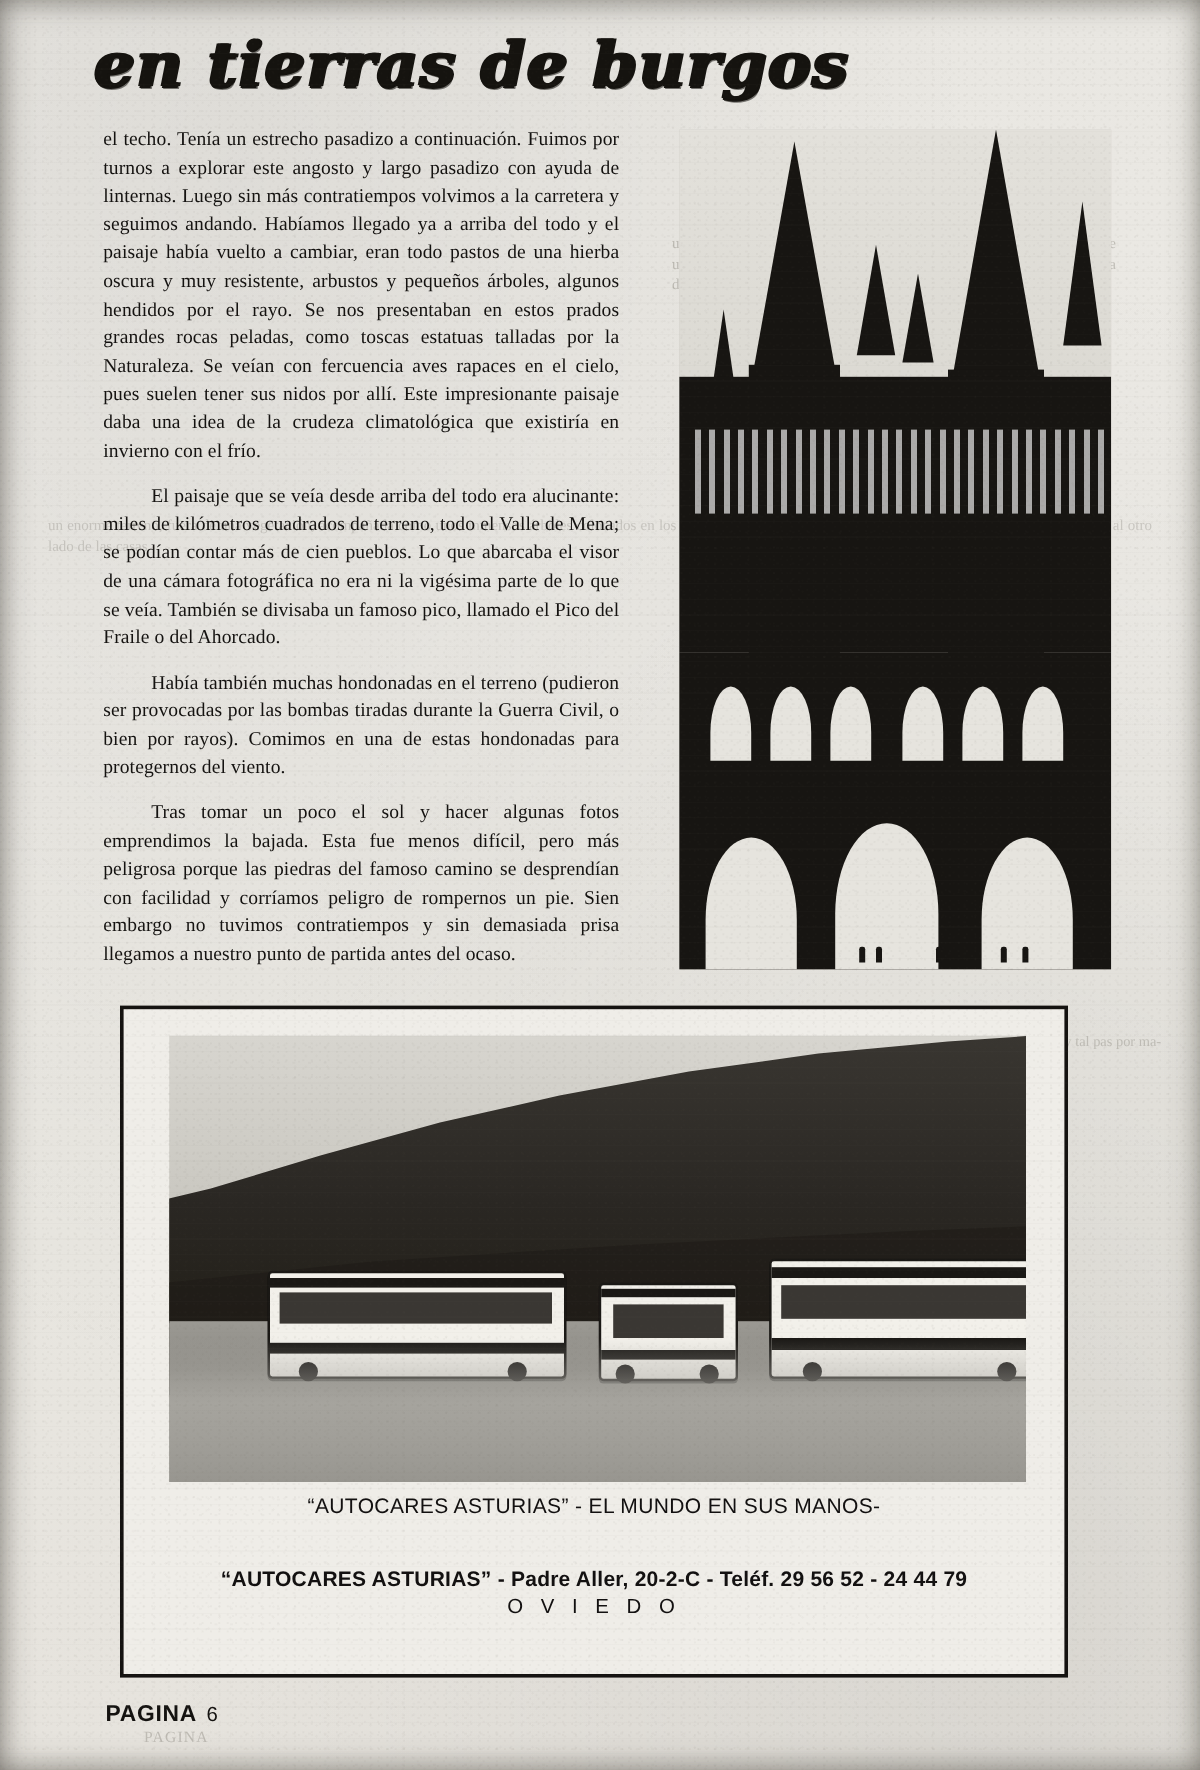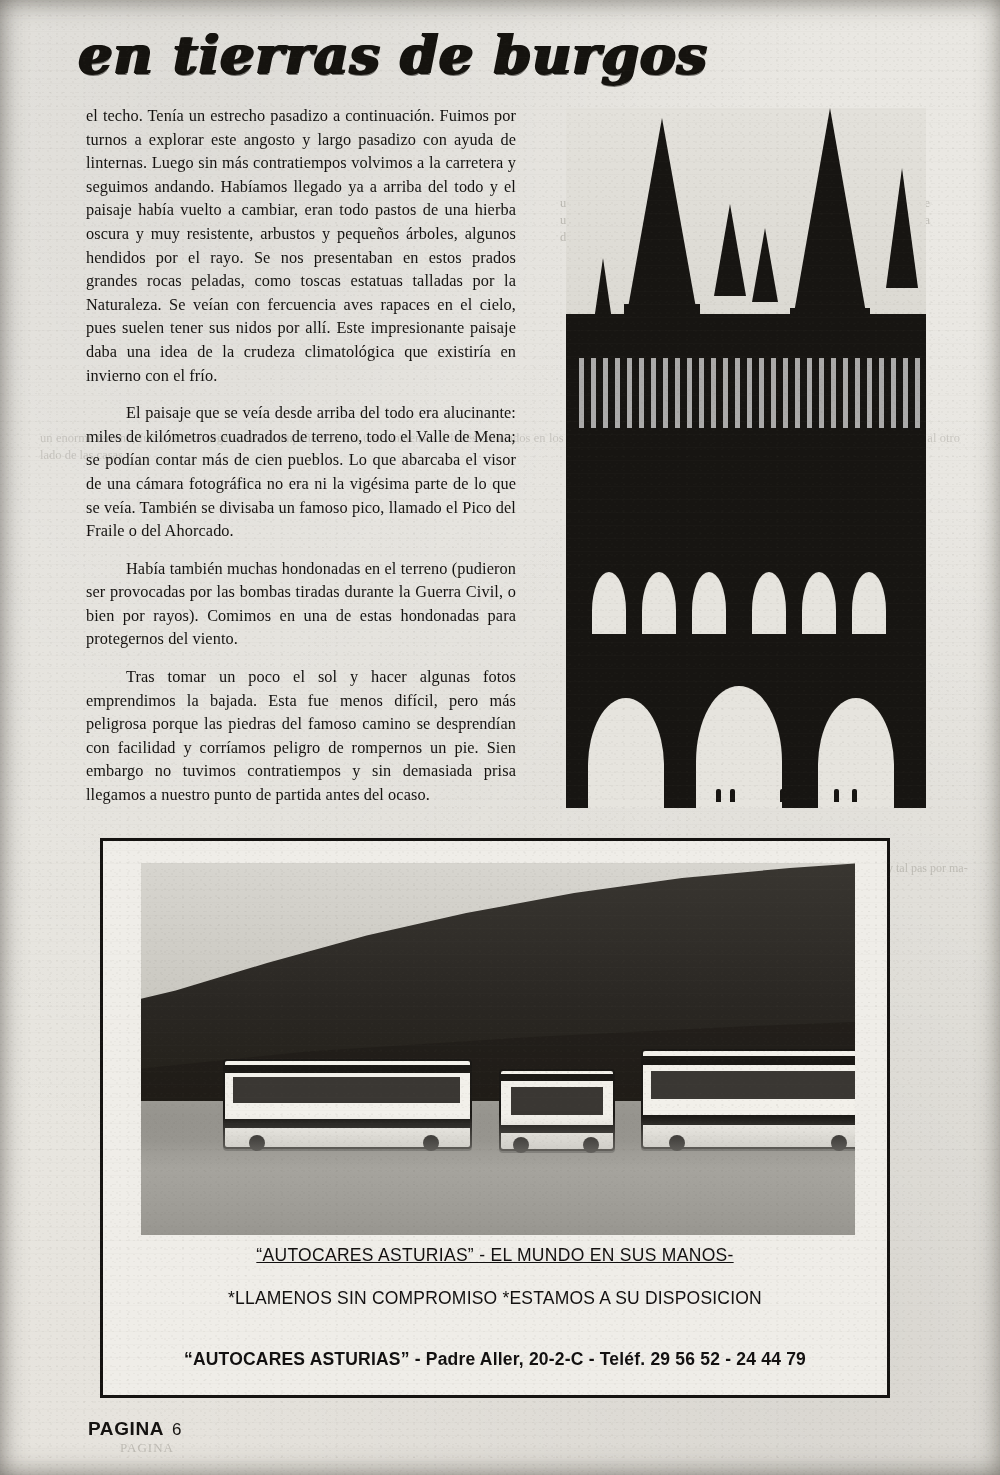--- a/index.html
+++ b/index.html
@@ -235,21 +235,20 @@
     left: 0; right: 0;
     top: 404px;
     text-align: center;
     color: #121010;
     font-family: "Liberation Sans", sans-serif;
   }
   .ad-line1 {
     font-size: 17.5px;
     letter-spacing: .3px;
     margin-bottom: 22px;
-    text-decoration: underline;
   }
   .ad-line2, .ad-line3 {
     font-size: 17.5px;
     letter-spacing: .2px;
     margin-bottom: 6px;
   }
   .ad-line4 {
     font-size: 17.5px;
     margin-top: 40px;
     letter-spacing: .2px;
@@ -393,22 +392,22 @@
         <div class="band" style="top:64px; height:10px;"></div>
       </div>
       <div class="wheel" style="left:528px; top:272px;"></div>
       <div class="wheel" style="left:690px; top:272px;"></div>
 
       <div class="groundmist"></div>
     </div>
 
     <div id="advert-text">
       <div class="ad-line1">“AUTOCARES ASTURIAS” - EL MUNDO EN SUS MANOS-</div>
-      <div class="ad-line3">*LLAMENOS SIN COMPROMISO   *ESTAMOS A SU DISPOSICION</div>
       <div class="ad-line4 ad-bold">“AUTOCARES ASTURIAS” - Padre Aller, 20-2-C - Teléf. 29 56 52 - 24 44 79</div>
+      <div class="ad-line5">O V I E D O</div>
     </div>
   </div>
 
   <div id="footer">
     <span>PAGINA</span><span class="pg">6</span>
   </div>
   <div id="ghost-footer">PAGINA</div>
 
   <div class="grain"></div>
   <div id="edge"></div>

